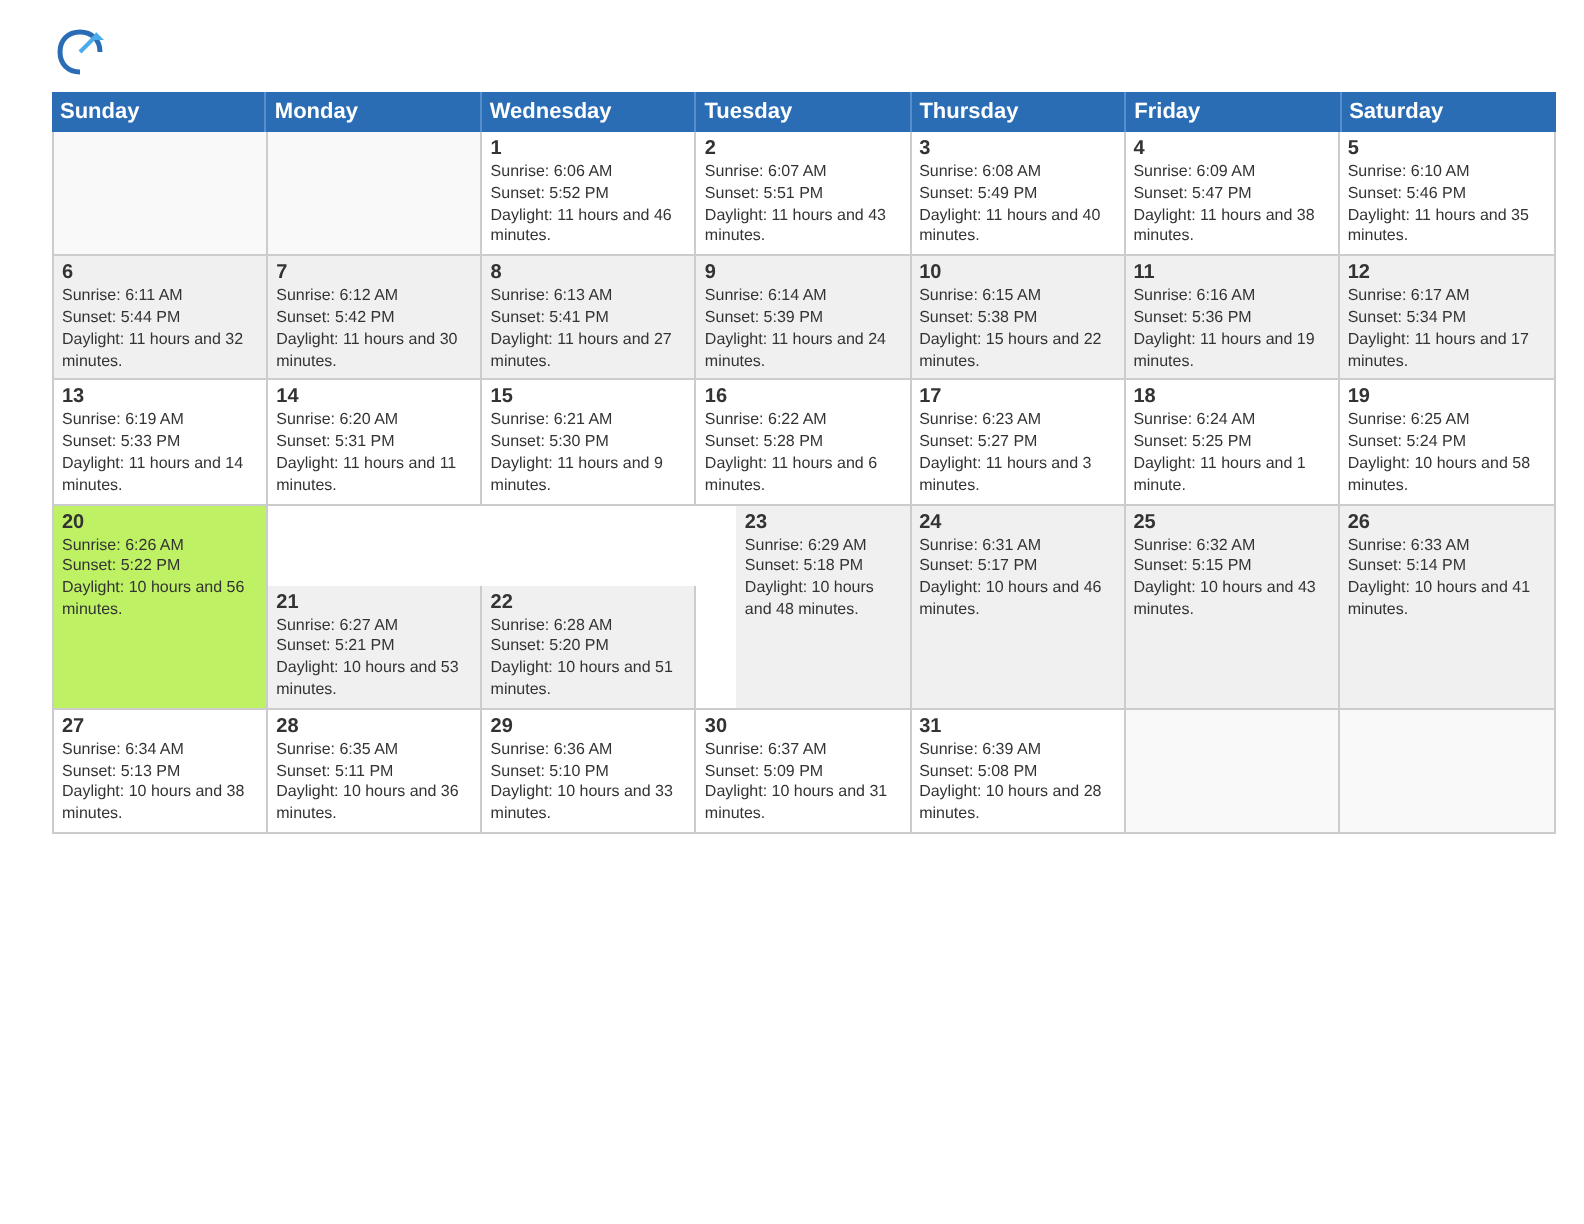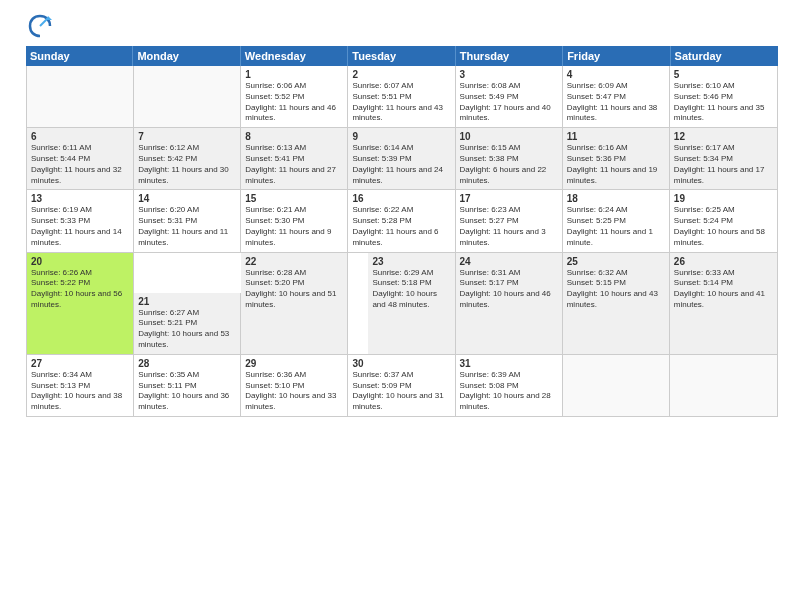--- a/index.html
+++ b/index.html
@@ -155,21 +155,21 @@
           <div class="cal-cell">
             <span class="day-num">1</span>
             <div class="cell-info">Sunrise: 6:06 AM<br>Sunset: 5:52 PM<br><span>Daylight: 11 hours and 46 minutes.</span></div>
           </div>
           <div class="cal-cell">
             <span class="day-num">2</span>
             <div class="cell-info">Sunrise: 6:07 AM<br>Sunset: 5:51 PM<br><span>Daylight: 11 hours and 43 minutes.</span></div>
           </div>
           <div class="cal-cell">
             <span class="day-num">3</span>
-            <div class="cell-info">Sunrise: 6:08 AM<br>Sunset: 5:49 PM<br><span>Daylight: 17 hours and 40 minutes.</span></div>
+            <div class="cell-info">Sunrise: 6:08 AM<br>Sunset: 5:49 PM<br><span>Daylight: 11 hours and 40 minutes.</span></div>
           </div>
           <div class="cal-cell">
             <span class="day-num">4</span>
             <div class="cell-info">Sunrise: 6:09 AM<br>Sunset: 5:47 PM<br><span>Daylight: 11 hours and 38 minutes.</span></div>
           </div>
           <div class="cal-cell">
             <span class="day-num">5</span>
             <div class="cell-info">Sunrise: 6:10 AM<br>Sunset: 5:46 PM<br><span>Daylight: 11 hours and 35 minutes.</span></div>
           </div>
         </div>
@@ -185,21 +185,21 @@
           <div class="cal-cell shaded" style="background: rgb(240, 240, 240);">
             <span class="day-num">8</span>
             <div class="cell-info">Sunrise: 6:13 AM<br>Sunset: 5:41 PM<br><span>Daylight: 11 hours and 27 minutes.</span></div>
           </div>
           <div class="cal-cell shaded" style="background: rgb(240, 240, 240);">
             <span class="day-num">9</span>
             <div class="cell-info">Sunrise: 6:14 AM<br>Sunset: 5:39 PM<br><span>Daylight: 11 hours and 24 minutes.</span></div>
           </div>
           <div class="cal-cell shaded" style="background: rgb(240, 240, 240);">
             <span class="day-num">10</span>
-            <div class="cell-info">Sunrise: 6:15 AM<br>Sunset: 5:38 PM<br><span>Daylight: 6 hours and 22 minutes.</span></div>
+            <div class="cell-info">Sunrise: 6:15 AM<br>Sunset: 5:38 PM<br><span>Daylight: 15 hours and 22 minutes.</span></div>
           </div>
           <div class="cal-cell shaded" style="background: rgb(240, 240, 240);">
             <span class="day-num">11</span>
             <div class="cell-info">Sunrise: 6:16 AM<br>Sunset: 5:36 PM<br><span>Daylight: 11 hours and 19 minutes.</span></div>
           </div>
           <div class="cal-cell shaded" style="background: rgb(240, 240, 240);">
             <span class="day-num">12</span>
             <div class="cell-info">Sunrise: 6:17 AM<br>Sunset: 5:34 PM<br><span>Daylight: 11 hours and 17 minutes.</span></div>
           </div>
         </div>
@@ -235,21 +235,21 @@
         </div>
         <div class="cal-row">
           <div class="cal-cell shaded" style="background: #bef264;">
             <span class="day-num">20</span>
             <div class="cell-info">Sunrise: 6:26 AM<br>Sunset: 5:22 PM<br><span>Daylight: 10 hours and 56 minutes.</span></div>
           </div>
           <div class="cal-cell shaded" style="background: rgb(240, 240, 240); margin-top: 40px;">
             <span class="day-num">21</span>
             <div class="cell-info">Sunrise: 6:27 AM<br>Sunset: 5:21 PM<br><span>Daylight: 10 hours and 53 minutes.</span></div>
           </div>
-          <div class="cal-cell shaded" style="background: rgb(240, 240, 240);">
+          <div class="cal-cell shaded" style="background: rgb(240, 240, 240); margin-top: 40px;">
             <span class="day-num">22</span>
             <div class="cell-info">Sunrise: 6:28 AM<br>Sunset: 5:20 PM<br><span>Daylight: 10 hours and 51 minutes.</span></div>
           </div>
           <div class="cal-cell shaded" style="background: rgb(240, 240, 240); margin-left: 20px;">
             <span class="day-num">23</span>
             <div class="cell-info">Sunrise: 6:29 AM<br>Sunset: 5:18 PM<br><span>Daylight: 10 hours and 48 minutes.</span></div>
           </div>
           <div class="cal-cell shaded" style="background: rgb(240, 240, 240);">
             <span class="day-num">24</span>
             <div class="cell-info">Sunrise: 6:31 AM<br>Sunset: 5:17 PM<br><span>Daylight: 10 hours and 46 minutes.</span></div>

